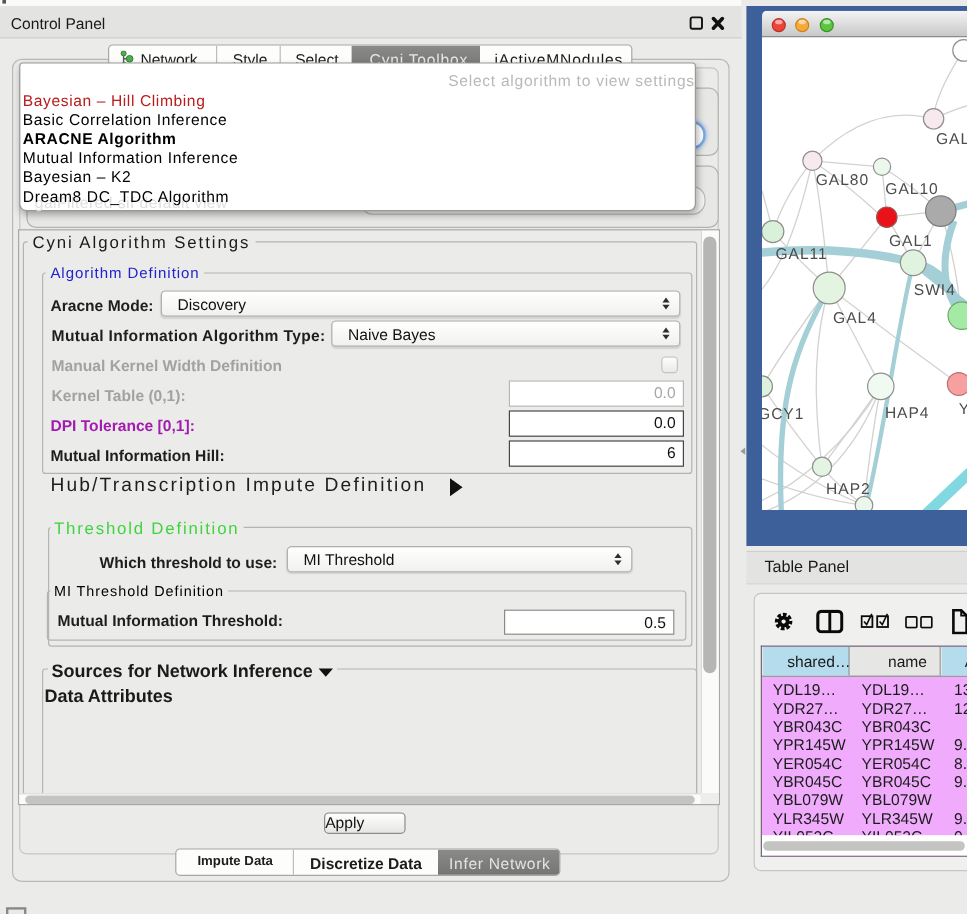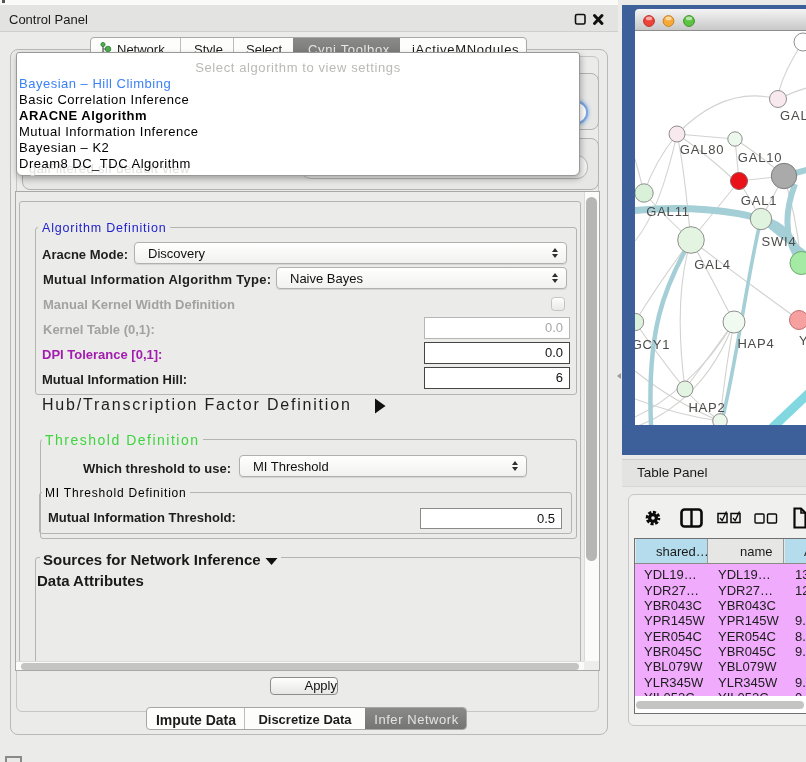--- a/index.html
+++ b/index.html
@@ -50,20 +50,21 @@
 </div>
 
 <div class="abs" style="left:22px;top:73px;width:577px;height:57px;border:1px solid #b2b2b0;border-radius:8px;background:#e7e7e5;box-sizing:border-box"></div>
 <div class="abs" style="left:300px;top:101px;width:288px;height:23px;border:2px solid #7aa7e0;border-radius:11px;background:#fff;box-shadow:0 0 4px #6b9fe8;box-sizing:border-box"></div>
 <div class="abs" style="left:22px;top:138px;width:577px;height:52px;border:1px solid #b2b2b0;border-radius:8px;background:#e7e7e5;box-sizing:border-box"></div>
 <div class="abs" style="left:300px;top:155px;width:288px;height:24px;border:1px solid #b9b9b7;border-radius:11px;background:#f4f4f2;box-sizing:border-box"></div>
 
 <div class="abs" style="left:15px;top:191px;width:585px;height:480px;border:1px solid #a8a8a6;box-sizing:border-box;overflow:hidden;background:#ebebe9">
 
   <div class="abs" style="left:3px;top:9px;width:560px;height:460px;border:1px solid #b4b4b2;border-radius:3px"></div>
+  <div class="abs" style="left:7px;top:2px;font-size:14px;letter-spacing:1.6px;color:#1a1a1a;background:#ebebe9;padding:0 4px">Cyni Algorithm Settings</div>
 
   <div class="abs" style="left:19px;top:35px;width:540px;height:166px;border:1px solid #b4b4b2;border-radius:3px"></div>
   <div class="abs" style="left:22px;top:29px;font-size:12.5px;letter-spacing:0.8px;color:#2222cc;background:#ebebe9;padding:0 4px">Algorithm Definition</div>
 
   <div class="abs b" style="left:26px;top:55px;font-size:13px;color:#1e1e1e">Aracne Mode:</div>
   <div class="combo" style="left:118px;top:50px;width:433px">
       <span>Discovery</span>
     </div>
   <div class="abs b" style="left:27px;top:80px;font-size:13px;letter-spacing:0.28px;color:#1e1e1e">Mutual Information Algorithm Type:</div>
   <div class="combo" style="left:260px;top:75px;width:291px">
@@ -71,21 +72,21 @@
     </div>
   <div class="abs b" style="left:27px;top:105px;font-size:13px;color:#a2a2a0">Manual Kernel Width Definition</div>
   <div class="abs" style="left:535px;top:105px;width:14px;height:14px;border:1px solid #c4c4c2;border-radius:3.5px;background:linear-gradient(#fdfdfd,#e9e9e7);box-sizing:border-box"></div>
   <div class="abs b" style="left:27px;top:130px;font-size:13px;color:#a2a2a0">Kernel Table (0,1):</div>
   <div class="field" style="left:408px;top:125px;width:146px;border-color:#b6b6b4;color:#a8a8a6">0.0</div>
   <div class="abs b" style="left:26px;top:155px;font-size:13px;color:#a21caf">DPI Tolerance [0,1]:</div>
   <div class="field" style="left:408px;top:150px;width:146px;border-color:#454545;color:#111">0.0</div>
   <div class="abs b" style="left:26px;top:180px;font-size:13px;color:#1e1e1e">Mutual Information Hill:</div>
   <div class="field" style="left:408px;top:175px;width:146px;border-color:#454545;color:#111">6</div>
 
-  <div class="abs" style="left:26px;top:204px;font-size:16px;letter-spacing:1.8px;color:#1e1e1e">Hub/Transcription Factor Definition</div>
+  <div class="abs" style="left:26px;top:204px;font-size:16px;letter-spacing:1.8px;color:#1e1e1e">Hub/Transcription Impute Definition</div>
   <svg class="abs" style="left:357px;top:205px" width="14" height="18" viewBox="0 0 14 18">
       <path d="M2 1.5 L12.5 9 L2 16.5 Z" fill="#111"></path>
     </svg>
 
   <div class="abs" style="left:24px;top:247px;width:535px;height:98px;border:1px solid #b4b4b2;border-radius:3px"></div>
   <div class="abs" style="left:26px;top:240px;font-size:14px;letter-spacing:1.5px;color:#3ed43e;background:#ebebe9;padding:0 3px">Threshold Definition</div>
   <div class="abs b" style="left:67px;top:269px;font-size:13px;color:#1e1e1e">Which threshold to use:</div>
   <div class="combo" style="left:223px;top:263px;width:288px">
       <span>MI Threshold</span>
     </div>
@@ -101,34 +102,34 @@
       </svg></div>
   <div class="abs b" style="left:21px;top:380px;font-size:15px;color:#1a1a1a">Data Attributes</div>
 
   <div class="abs" style="left:568px;top:0;width:17px;height:469px;background:#fbfbfa;border-left:1px solid #dadad8;box-sizing:border-box"></div>
   <div class="abs" style="left:569.5px;top:5px;width:11px;height:364px;background:#b6b6b4;border-radius:5.5px"></div>
   <div class="abs" style="left:0;top:469px;width:568px;height:11px;background:#fbfbfa;border-top:1px solid #dadad8;box-sizing:border-box"></div>
   <div class="abs" style="left:5px;top:470.5px;width:558px;height:7.5px;background:#c4c4c2;border-radius:4px"></div>
   <div class="abs" style="left:568px;top:469px;width:17px;height:11px;background:#ededeb"></div>
 </div>
 
-<div class="abs" style="left:270px;top:677px;width:68px;height:18px;border:1px solid #8c8c8a;border-radius:4px;background:linear-gradient(#fefefe,#e6e6e4);box-sizing:border-box;text-align:right;font-size:13px;line-height:16px;color:#111">Apply</div>
+<div class="abs" style="left:270px;top:677px;width:68px;height:18px;border:1px solid #8c8c8a;border-radius:4px;background:linear-gradient(#fefefe,#e6e6e4);box-sizing:border-box;text-align:left;font-size:13px;line-height:16px;color:#111">Apply</div>
 
 <div class="abs" style="left:146px;top:707px;width:321px;height:23px;background:#fdfdfc;border:1px solid #a6a6a4;border-radius:4px;box-sizing:border-box;overflow:hidden">
   <div class="abs" style="left:97px;top:0;width:1px;height:23px;background:#bcbcba"></div>
   <div class="abs" style="left:218px;top:0;width:103px;height:23px;background:linear-gradient(#8a8a88,#737371)"></div>
-  <div class="abs b" style="left:0;top:4px;width:98px;text-align:center;font-size:14px;color:#1c1c1c">Impute Data</div>
+  <div class="abs b" style="left:0;top:4px;width:98px;text-align:center;font-size:11px;color:#1c1c1c">Impute Data</div>
   <div class="abs b" style="left:98px;top:4px;width:120px;text-align:center;font-size:13px;color:#1c1c1c">Discretize Data</div>
   <div class="abs" style="left:218px;top:4px;width:103px;text-align:center;font-size:13px;letter-spacing:0.55px;color:#e4e4e2">Infer Network</div>
 </div>
 
 <div class="abs" style="left:16px;top:52px;width:564px;height:124px;background:#fff;border:1px solid #999997;border-radius:3px 3px 6px 6px;box-shadow:1px 3px 6px rgba(0,0,0,0.30);box-sizing:border-box">
   <div class="abs" style="left:12px;top:108px;font-size:13px;letter-spacing:0.4px;color:#e0e0de">galFiltered sif default view</div>
-  <div class="abs" style="left:0;top:7px;width:562px;text-align:center;font-size:13px;letter-spacing:0.6px;color:#b9b9b7">Select algorithm to view settings</div>
-  <div class="abs" style="left:2px;top:23px;font-size:13px;letter-spacing:0.5px;color:#3b82f6">Bayesian – Hill Climbing</div>
+  <div class="abs" style="left:0;top:7px;width:562px;text-align:right;font-size:13px;letter-spacing:0.6px;color:#b9b9b7">Select algorithm to view settings</div>
+  <div class="abs" style="left:2px;top:23px;font-size:13px;letter-spacing:0.5px;color:#b91c1c">Bayesian – Hill Climbing</div>
   <div class="abs" style="left:2px;top:39px;font-size:13px;letter-spacing:0.5px;color:#000">Basic Correlation Inference</div>
   <div class="abs b" style="left:2px;top:55px;font-size:13px;letter-spacing:0.5px;color:#000">ARACNE Algorithm</div>
   <div class="abs" style="left:2px;top:71px;font-size:13px;letter-spacing:0.5px;color:#000">Mutual Information Inference</div>
   <div class="abs" style="left:2px;top:87px;font-size:13px;letter-spacing:0.5px;color:#000">Bayesian – K2</div>
   <div class="abs" style="left:2px;top:103px;font-size:13px;letter-spacing:0.5px;color:#000">Dream8 DC_TDC Algorithm</div>
 </div>
 
 <div class="abs" style="left:622px;top:5px;width:184px;height:450px;background:#3d5f9a"></div>
 <div class="abs" style="left:635px;top:9px;width:171px;height:22px;background:linear-gradient(#f4f4f4,#c8c8c8);border-bottom:1px solid #8e8e8c;border-radius:4px 0 0 0;box-sizing:border-box"></div>
 <svg class="abs" style="left:642px;top:14px" width="54" height="14" viewBox="0 0 54 14">

